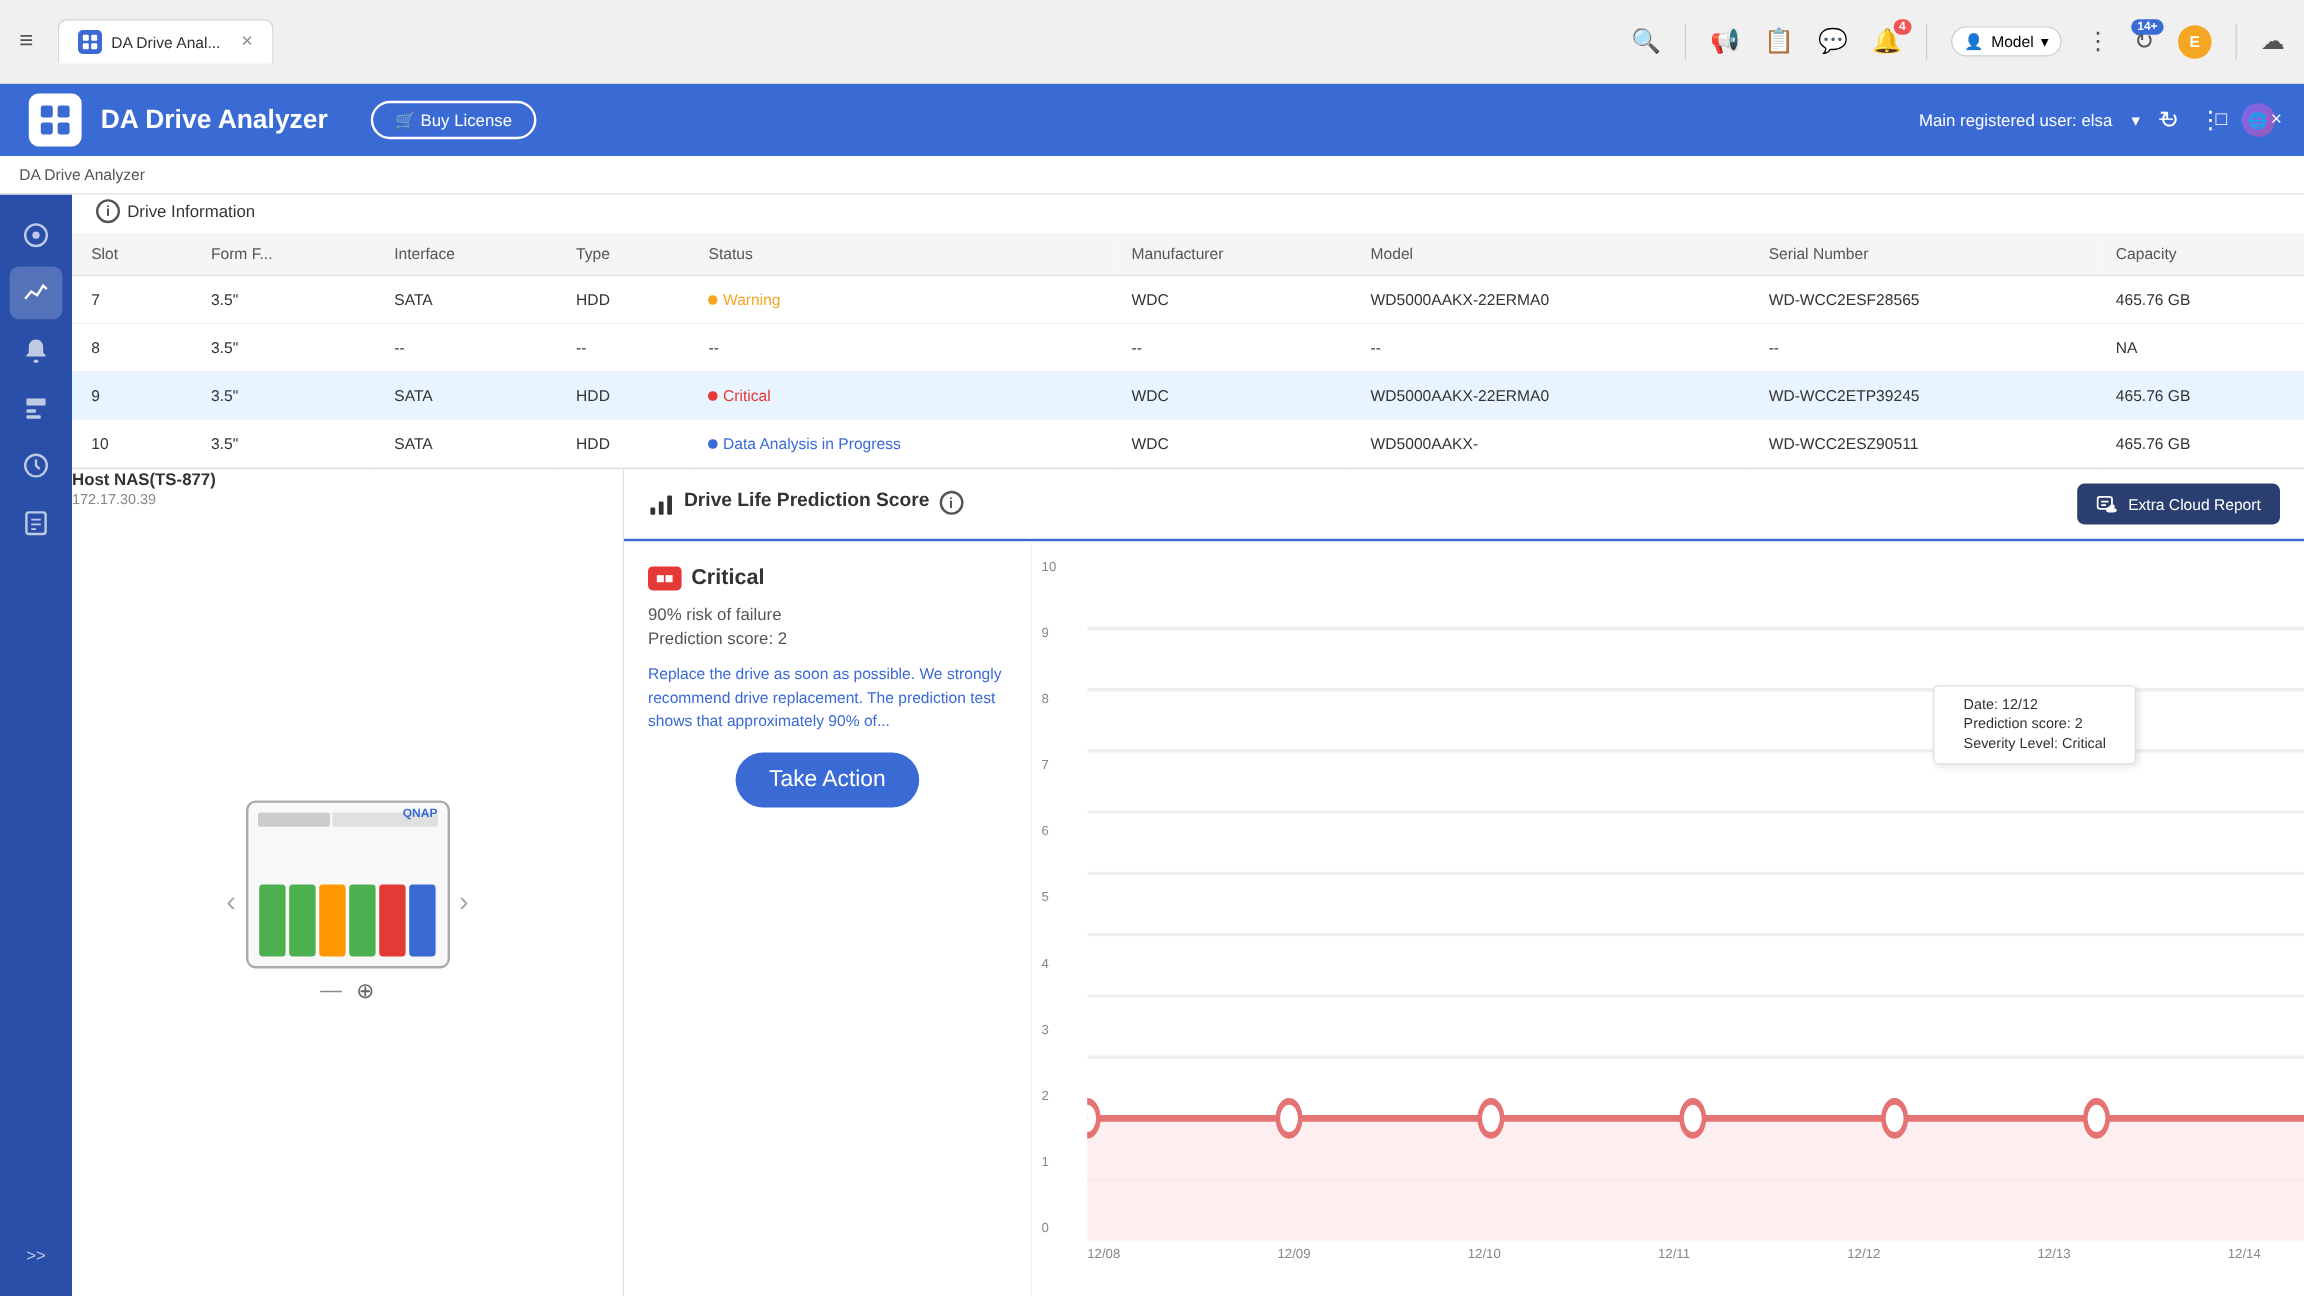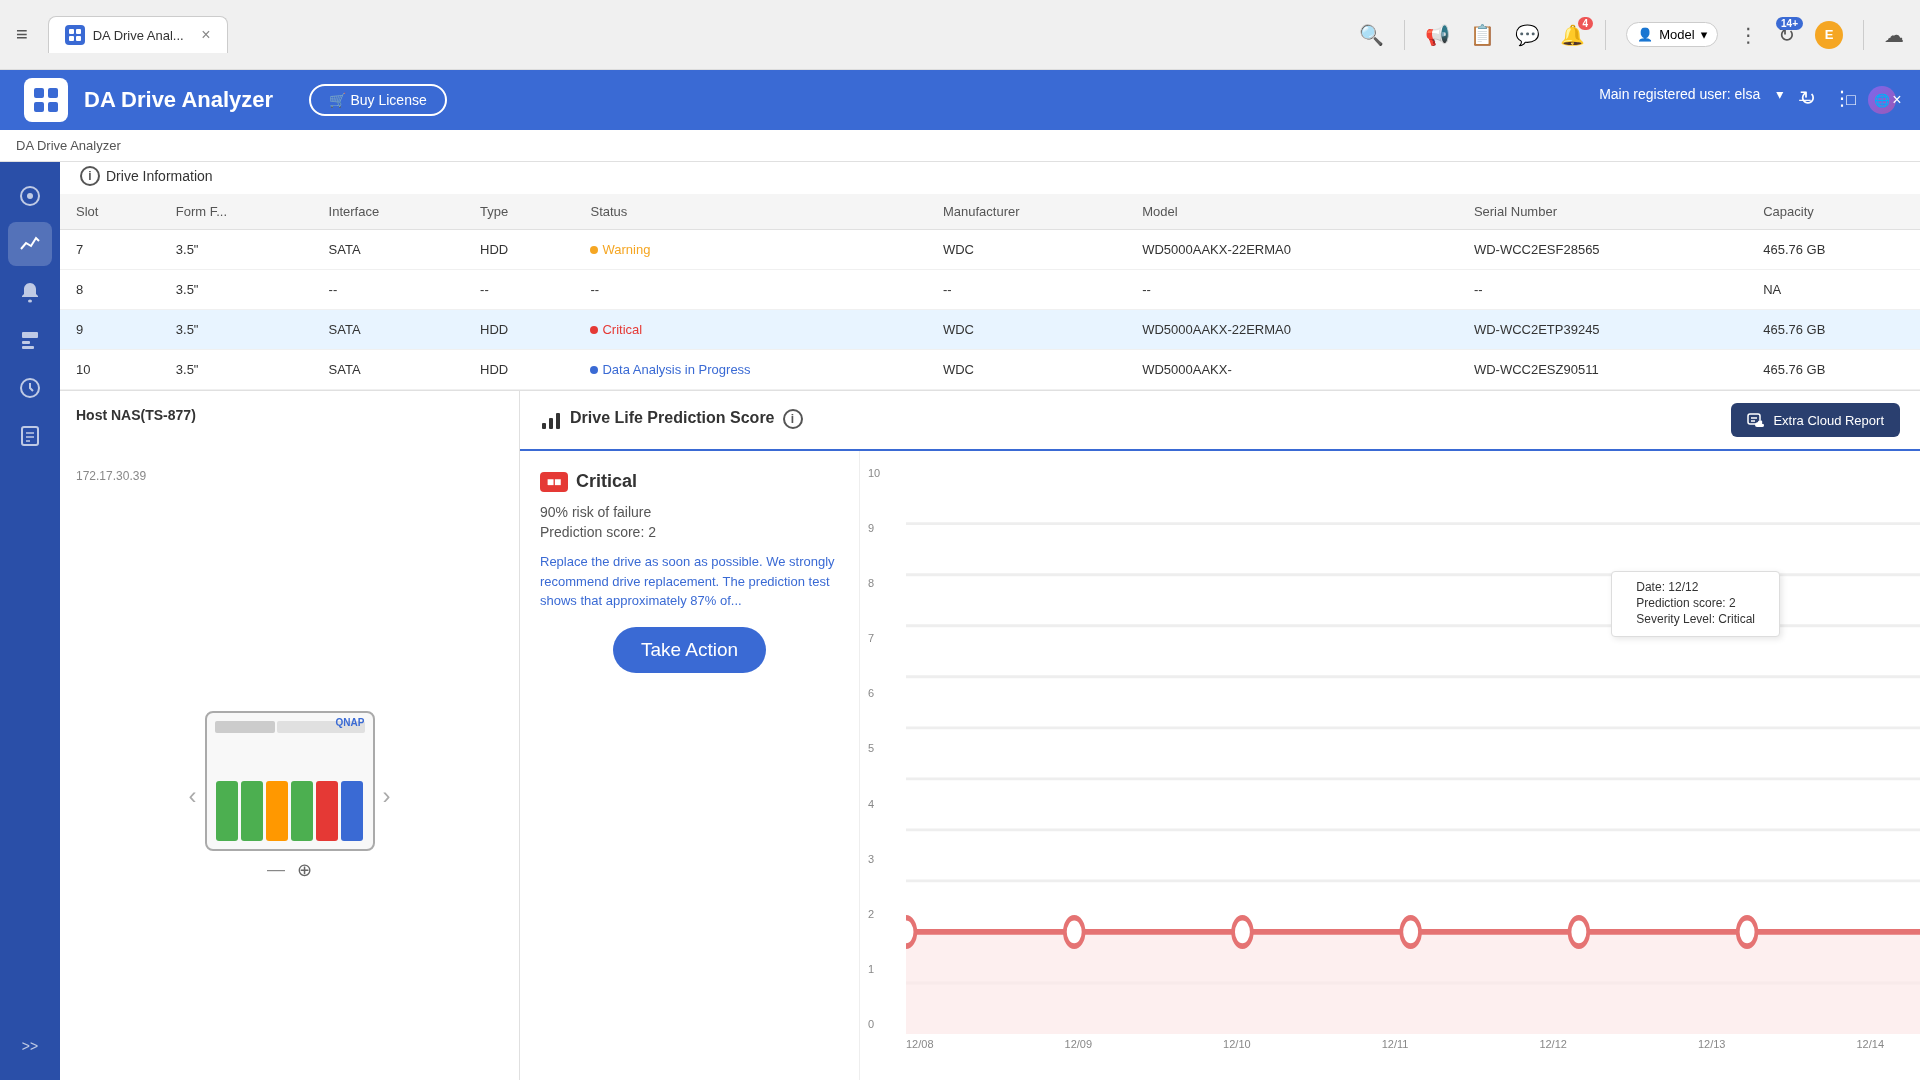--- a/index.html
+++ b/index.html
@@ -99,21 +99,21 @@
     .buy-license-btn {
       border: 2px solid white;
       color: white;
       background: transparent;
       border-radius: 20px;
       padding: 6px 18px;
       font-size: 14px;
       cursor: pointer;
       display: flex; align-items: center; gap: 6px;
     }
-    .title-bar-right { margin-left: auto; display: flex; gap: 16px; color: white; font-size: 14px; }
+    .title-bar-right { margin-left: auto; display: flex; align-items: center; gap: 16px; color: white; font-size: 14px; }
     .title-bar-icon { font-size: 20px; color: white; cursor: pointer; }
     .title-bar-close { position: absolute; right: 0; top: 0; height: 60px; display: flex; align-items: center; }
     .win-btn { width: 46px; height: 60px; display: flex; align-items: center; justify-content: center; cursor: pointer; color: white; font-size: 16px; }
 
     
     .main-layout { display: flex; flex: 1; overflow: hidden; }
 
     
     .sidebar {
       width: 60px;
@@ -206,25 +206,24 @@
       flex: 1;
       background: white;
       border-top: 1px solid #e0e0e0;
       overflow: hidden;
     }
 
     
     .nas-panel {
       width: 460px;
       flex: 0 0 460px;
-      padding: 16px;
+      padding: 0;
       display: flex;
       flex-direction: column;
       border-right: 1px solid #e0e0e0;
-      gap: 44px;
     }
     .nas-title { font-size: 14px; font-weight: bold; color: #333; }
     .nas-ip { font-size: 12px; color: #888; margin-top: 2px; }
     .nas-diagram-container {
       flex: 1;
       display: flex;
       align-items: center;
       justify-content: center;
       position: relative;
     }
@@ -624,21 +623,21 @@
 
             <div class="score-panel">
               <div class="critical-badge">
                 <div class="critical-icon">
                   <span style="color: white; font-size: 12px; font-weight: bold;">■■</span>
                 </div>
                 <span class="critical-text">Critical</span>
               </div>
               <div class="score-stat">90% risk of failure</div>
               <div class="score-stat">Prediction score: 2</div>
-              <div class="score-recommendation">Replace the drive as soon as possible. We strongly recommend drive replacement. The prediction test shows that approximately 87% of...</div>
+              <div class="score-recommendation">Replace the drive as soon as possible. We strongly recommend drive replacement. The prediction test shows that approximately 90% of...</div>
               <button class="take-action-btn">Take Action</button>
             </div>
 
             <div class="chart-area" style="position: relative;">
               <div class="chart-labels-y">
                 <span>10</span>
                 <span>9</span>
                 <span>8</span>
                 <span>7</span>
                 <span>6</span>

